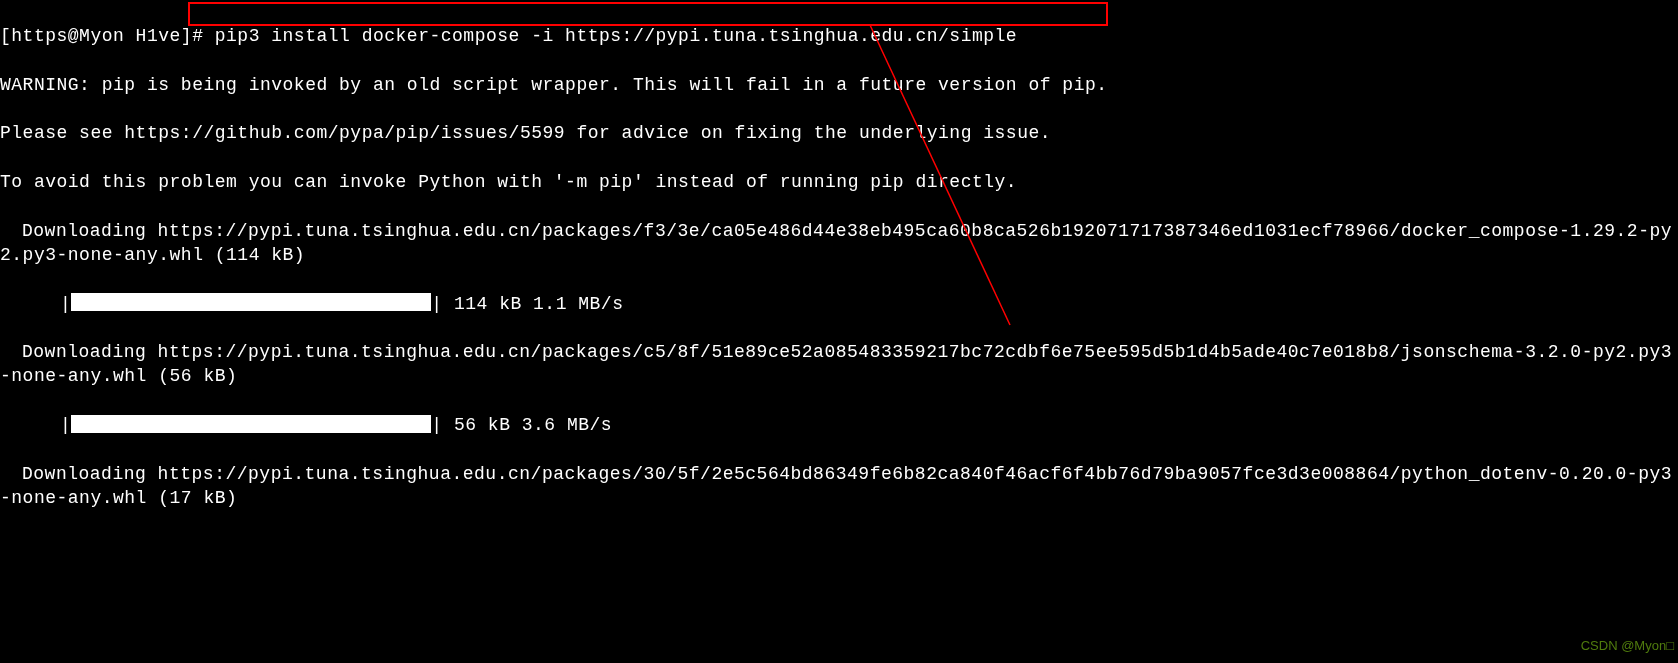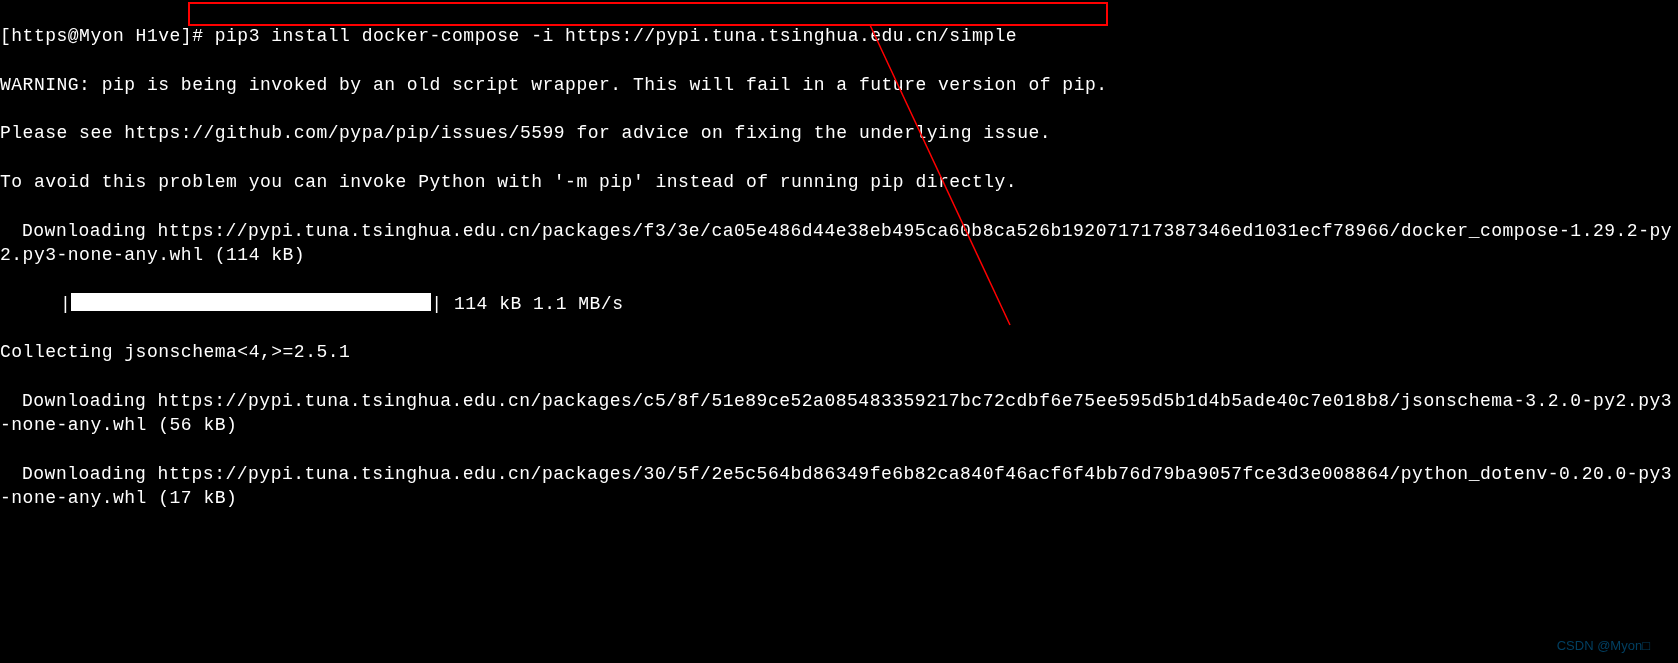--- a/index.html
+++ b/index.html
@@ -45,22 +45,22 @@
     .progress-bar {
       display: inline-block;
       background: #fff;
       height: 18px;
       vertical-align: middle;
       margin-top: -3px;
     }
     .watermark {
       position: absolute;
       bottom: 8px;
-      right: 28px;
-      color: #0369a1;
+      right: 4px;
+      color: #84cc16;
       font-size: 13px;
       font-family: Arial, sans-serif;
       letter-spacing: 0;
       opacity: 0.6;
     }
     .indent {
       display: inline-block;
       width: 22px;
     }
     .indent2 {
@@ -71,22 +71,22 @@
 </head>
 <body>
 
 <div class="terminal">
 <span class="line"><span>[https@Myon H1ve]# </span><span>pip3 install docker-compose -i https://pypi.tuna.tsinghua.edu.cn/simple</span></span>
 <span class="line">WARNING: pip is being invoked by an old script wrapper. This will fail in a future version of pip.</span>
 <span class="line">Please see https://github.com/pypa/pip/issues/5599 for advice on fixing the underlying issue.</span>
 <span class="line">To avoid this problem you can invoke Python with '-m pip' instead of running pip directly.</span>
 <span class="line"><span class="indent"></span><span>Downloading https://pypi.tuna.tsinghua.edu.cn/packages/f3/3e/ca05e486d44e38eb495ca60b8ca526b192071717387346ed1031ecf78966/docker_compose-1.29.2-py2.py3-none-any.whl (114 kB)</span></span>
 <span class="line"><span class="indent2"></span><span>|</span><span class="progress-bar" style="width: 360px;"></span><span>|</span><span> 114 kB 1.1 MB/s</span></span>
-<span class="line">Collecting jsonschema&lt;4,&gt;=2.5.1</span>
 <span class="line"><span class="indent"></span><span>Downloading https://pypi.tuna.tsinghua.edu.cn/packages/c5/8f/51e89ce52a085483359217bc72cdbf6e75ee595d5b1d4b5ade40c7e018b8/jsonschema-3.2.0-py2.py3-none-any.whl (56 kB)</span></span>
+<span class="line"><span class="indent2"></span><span>|</span><span class="progress-bar" style="width: 360px;"></span><span>|</span><span> 56 kB 3.6 MB/s</span></span>
 <span class="line"><span class="indent"></span><span>Downloading https://pypi.tuna.tsinghua.edu.cn/packages/30/5f/2e5c564bd86349fe6b82ca840f46acf6f4bb76d79ba9057fce3d3e008864/python_dotenv-0.20.0-py3-none-any.whl (17 kB)</span></span>
 
 
 
 
 
 
 
 </div>
 

